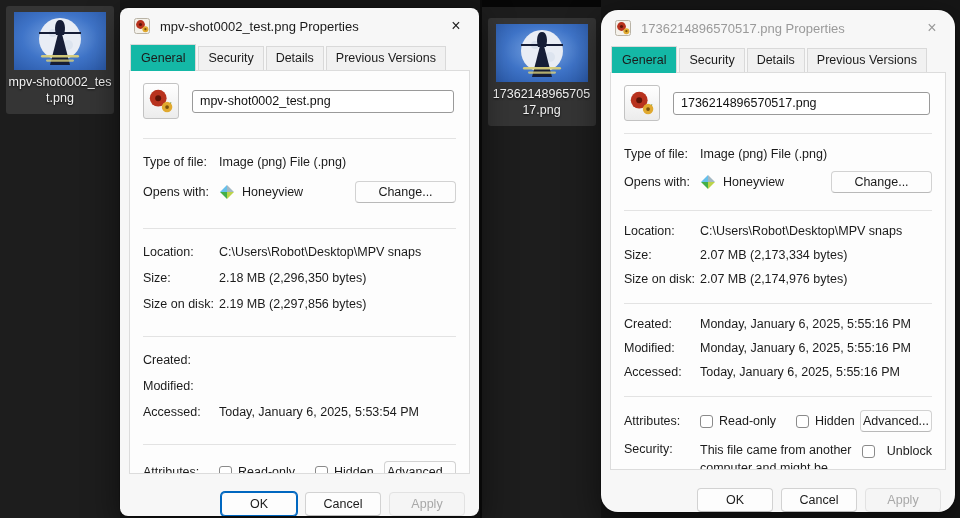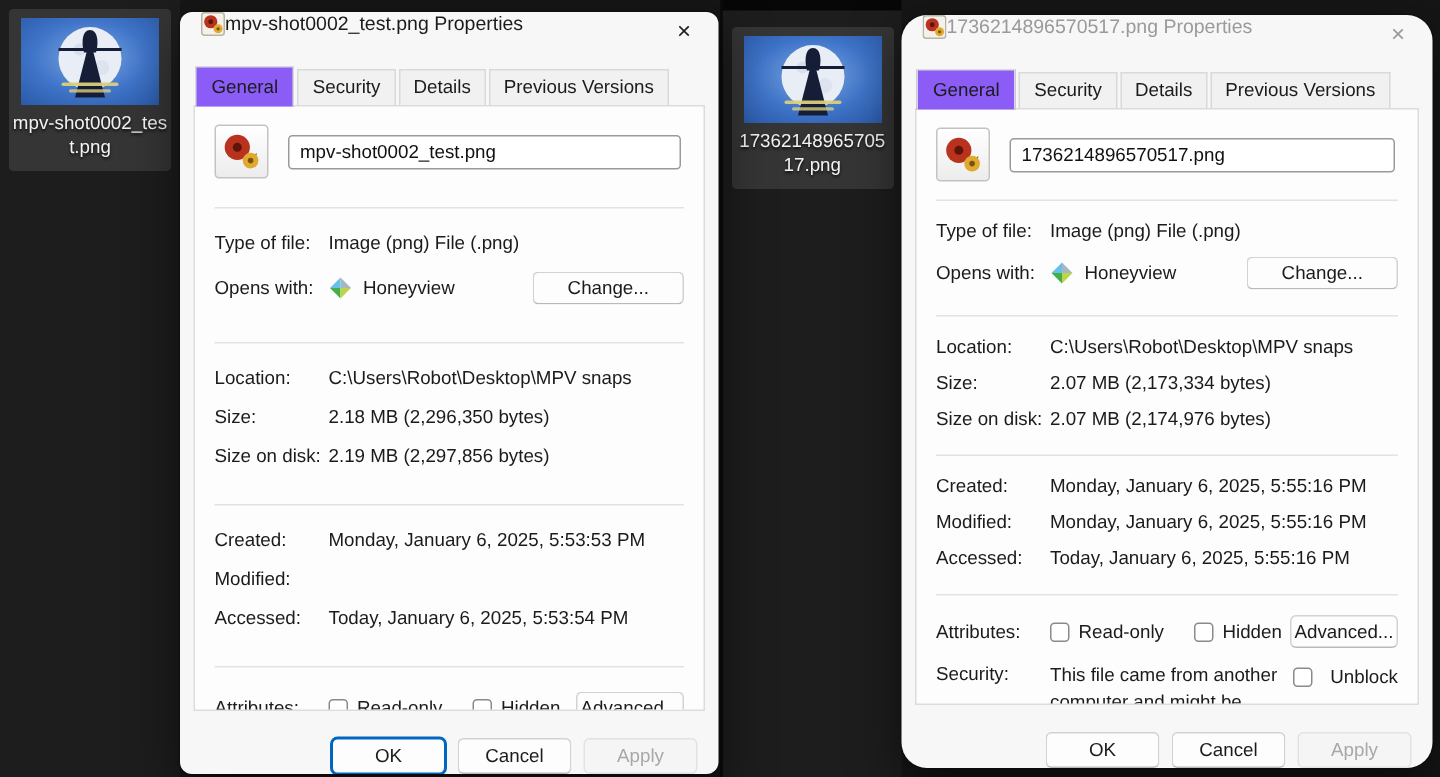--- a/index.html
+++ b/index.html
@@ -29,35 +29,35 @@
 
   
   .dialog {
     position:absolute; background:#f7f7f7; border-radius:8px;
     box-shadow: 0 12px 34px rgba(0,0,0,.55), 0 0 0 1px rgba(0,0,0,.18);
     display:flex; flex-direction:column; overflow:hidden;
   }
   #dlg1 { left:120px; top:8px;  width:359px; height:508px; z-index:3; }
   #dlg2 { left:601px; top:10px; width:354px; height:502px; z-index:2;border-radius:17px; }
 
-  .titlebar { height:36px; flex:0 0 auto; display:flex; align-items:flex-start; gap:0; padding:0 6px 0 14px; }
+  .titlebar { height:36px; flex:0 0 auto; display:flex; align-items:center; gap:10px; padding:0 6px 0 14px; }
   .t-icon { width:16px; height:16px; flex:0 0 auto; }
   .t-icon svg { display:block; }
   .title { flex:1; font-size:13px; color:#1b1b1b; white-space:nowrap; overflow:hidden; }
   .close-btn { width:34px; height:28px; display:flex; align-items:center; justify-content:center;
                font-size:16px; color:#1b1b1b; border-radius:5px; cursor:default; }
   .inactive .title, .inactive .close-btn { color:#9a9a9a; }
 
   .tabs { flex:0 0 auto; display:flex; gap:2px; padding:0 0 0 10px; position:relative; z-index:2; }
   .tab {
     font-size:12.5px; color:#1b1b1b; background:#f1f1f1;
     border:1px solid #d9d9d9; border-bottom:none;
     padding:4px 9px 5px; margin-bottom:0; align-self:flex-end;
   }
-  .tab.active { background:#8b5cf6; padding:6px 10px 6px; margin-bottom:-1px; z-index:3; }
+  .tab.active { background:#14b8a6; padding:6px 10px 6px; margin-bottom:-1px; z-index:3; }
 
   .pane {
     flex:1 1 auto; background:#fdfdfd; border:1px solid #dcdcdc;
     margin:0 9px; padding:10px 13px 4px; overflow:hidden; position:relative; z-index:1;
   }
   .footer { flex:0 0 auto; height:42px; display:flex; align-items:flex-end; justify-content:flex-end;
             gap:8px; padding:0 14px; }
 
   .btn {
     min-width:76px; height:24px; font-family:inherit; font-size:12.5px; color:#1b1b1b;
@@ -208,21 +208,20 @@
       <span class="plabel">Size:</span>
       <span class="pvalue">2.18 MB (2,296,350 bytes)</span>
     </div>
     <div class="prow">
       <span class="plabel">Size on disk:</span>
       <span class="pvalue">2.19 MB (2,297,856 bytes)</span>
     </div>
     <hr class="sep">
     <div class="prow">
       <span class="plabel">Created:</span>
-      <span class="pvalue">Monday, January 6, 2025, 5:53:53 PM</span>
     </div>
     <div class="prow">
       <span class="plabel">Modified:</span>
     </div>
     <div class="prow">
       <span class="plabel">Accessed:</span>
       <span class="pvalue">Today, January 6, 2025, 5:53:54 PM</span>
     </div>
     <hr class="sep">
     <div class="prow vcenter">

